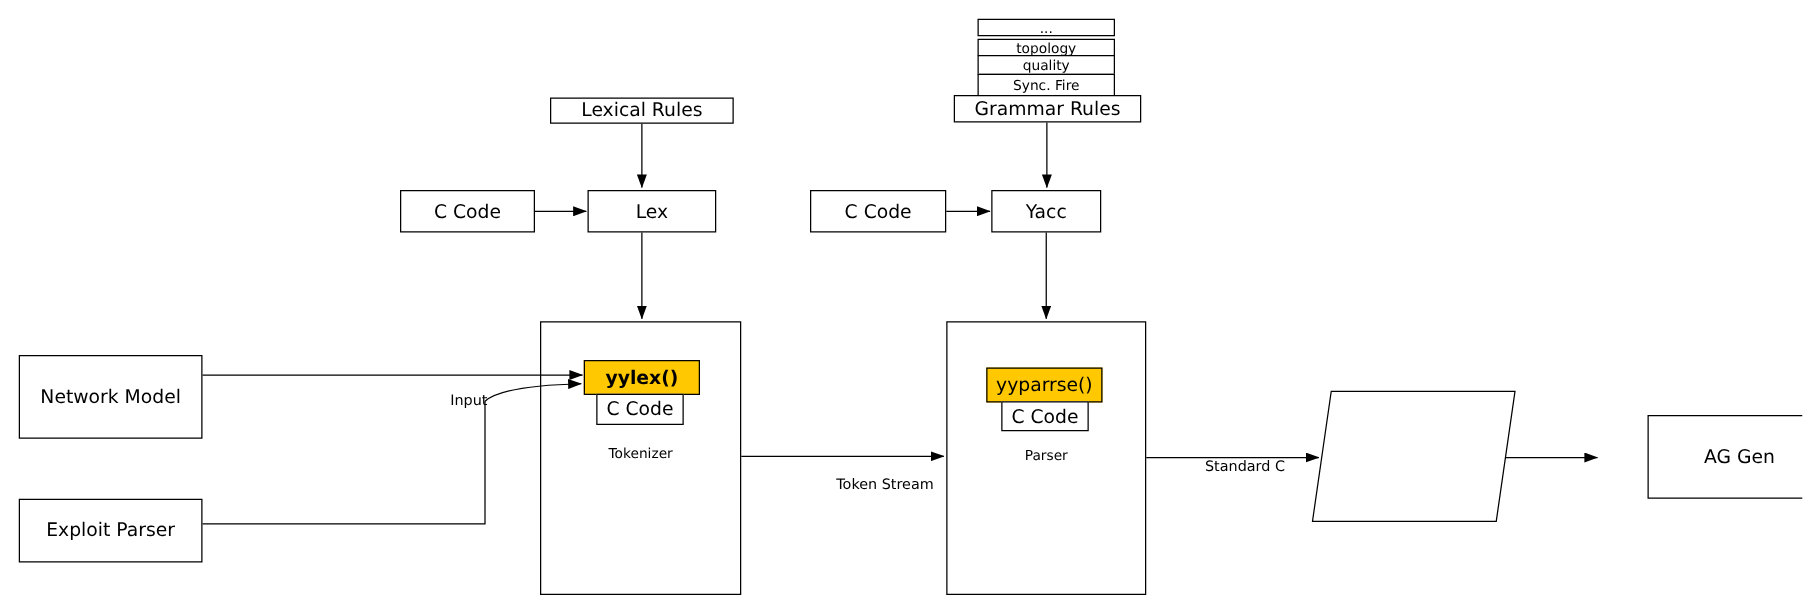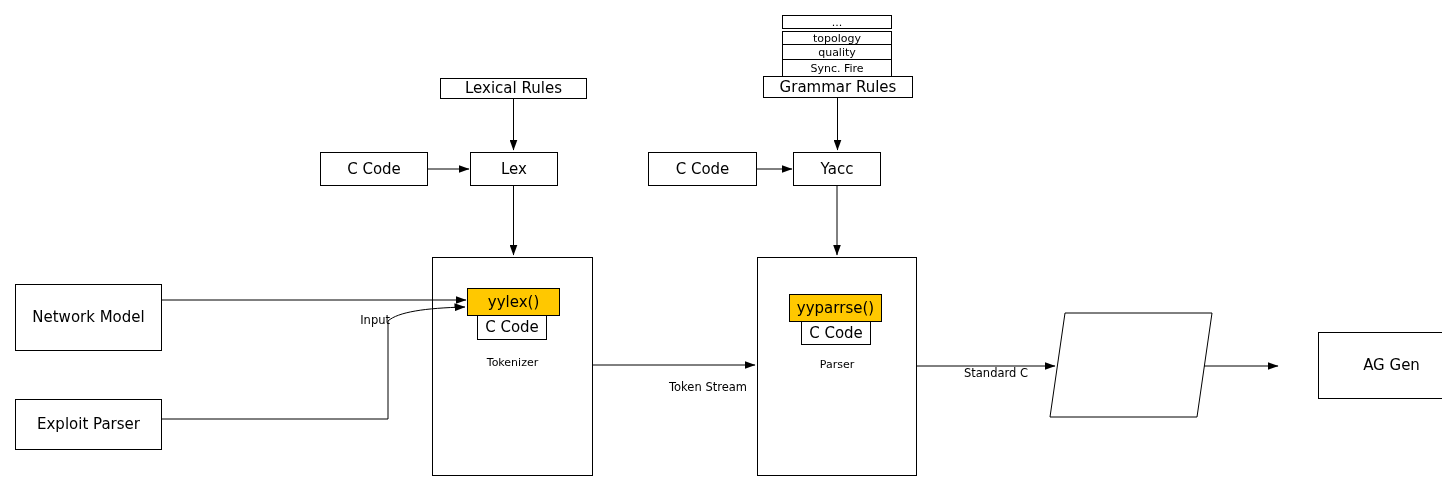--- a/index.html
+++ b/index.html
@@ -48,29 +48,29 @@
 
   <div class="box stack" style="left:782px;top:15px;width:110px;height:14px;">...</div>
   <div class="box stack" style="left:782px;top:31px;width:110px;height:14px;">topology</div>
   <div class="box stack" style="left:782px;top:44px;width:110px;height:16px;">quality</div>
   <div class="box stack" style="left:782px;top:59px;width:110px;height:18px;">Sync. Fire</div>
   <div class="box" style="left:763px;top:76px;width:150px;height:22px;">Grammar Rules</div>
 
   <div class="box" style="left:440px;top:78px;width:147px;height:21px;">Lexical Rules</div>
 
   <div class="box" style="left:320px;top:152px;width:108px;height:34px;">C Code</div>
-  <div class="box" style="left:470px;top:152px;width:88px;height:34px;text-align:center;">Lex</div>
+  <div class="box" style="left:470px;top:152px;width:103px;height:34px;text-align:center;">Lex</div>
 
   <div class="box" style="left:648px;top:152px;width:109px;height:34px;">C Code</div>
   <div class="box" style="left:15px;top:284px;width:147px;height:67px;">Network Model</div>
 
   <div class="box" style="left:793px;top:152px;width:88px;height:34px;">Yacc</div>
   <div class="box" style="left:15px;top:399px;width:147px;height:51px;">Exploit Parser</div>
 
-  <div class="box hl" style="left:467px;top:288px;width:93px;height:28px;">yylex()</div>
+  <div class="box hl" style="left:467px;top:288px;width:93px;height:28px;font-weight:bold;">yylex()</div>
   <div class="box" style="left:477px;top:315px;width:70px;height:25px;">C Code</div>
 
   <div class="box hl" style="left:789px;top:294px;width:93px;height:28px;">yyparrse()</div>
   <div class="box" style="left:801px;top:321px;width:70px;height:24px;">C Code</div>
 
   <div class="plabel" style="left:1060px;top:360px;width:142px;">Model Database</div>
   <div class="box" style="left:1280px;top:332px;width:147px;height:67px;margin-left:38px;">AG Gen</div>
 
   <div class="edge-label" style="left:320px;top:315px;width:70px;">Input</div>
   <div class="edge-label" style="left:615px;top:382px;width:132px;">Token Stream</div>

